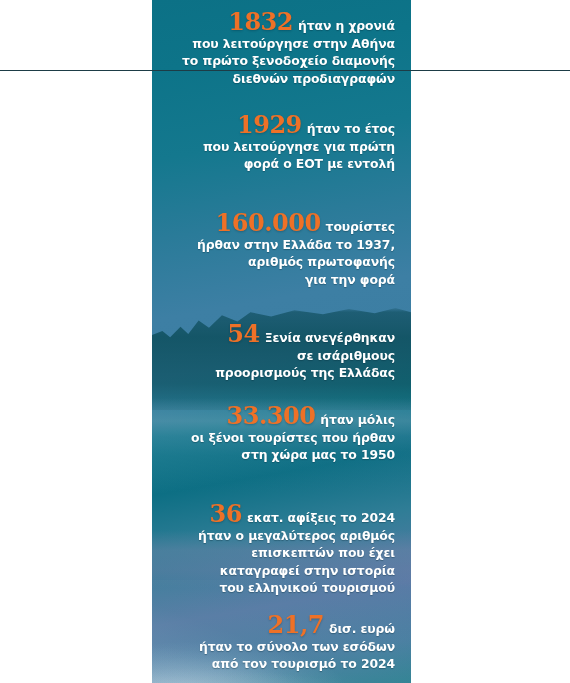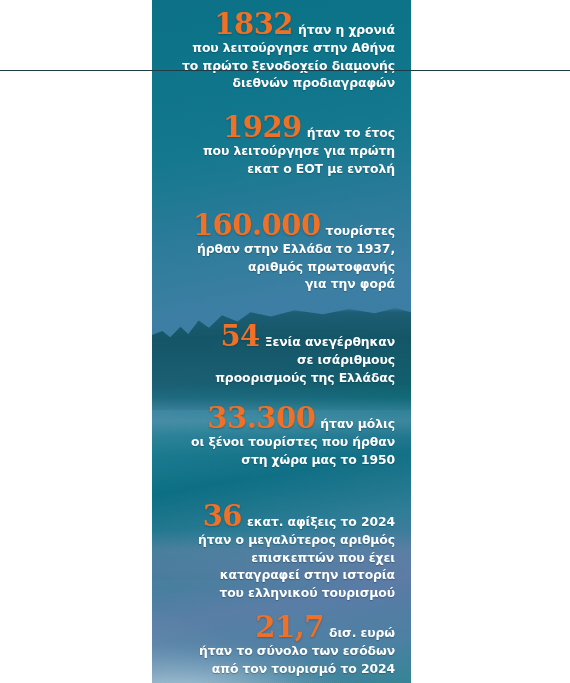--- a/index.html
+++ b/index.html
@@ -134,21 +134,21 @@
     font-family: "DejaVu Sans", sans-serif;
     font-weight: bold;
     font-size: 12.4px;
     line-height: 17.6px;
     letter-spacing: -0.1px;
     text-shadow: 0 1px 1px rgba(0,40,55,0.35);
   }
   .stat-num {
     font-family: "DejaVu Serif", serif;
     font-weight: bold;
-    font-size: 29px;
+    font-size: 24px;
     line-height: 1;
     color: #ee7127;
     letter-spacing: -0.5px;
     margin-right: 5px;
     vertical-align: baseline;
     text-shadow: 0 1px 2px rgba(0,40,55,0.30);
   }
   .stat-line { display: block; }
   .stat-first { display: block; }
 
@@ -181,21 +181,21 @@
         <span class="stat-line">που λειτούργησε στην Αθήνα</span>
         <span class="stat-line">το πρώτο ξενοδοχείο διαμονής</span>
         <span class="stat-line">διεθνών προδιαγραφών</span>
       </div>
     </div>
 
     <div class="stat" id="stat-1">
       <div class="stat-body">
         <span class="stat-first"><span class="stat-num">1929</span><span>ήταν το έτος</span></span>
         <span class="stat-line">που λειτούργησε για πρώτη</span>
-        <span class="stat-line">εκατ ο ΕΟΤ με εντολή</span>
+        <span class="stat-line">φορά ο ΕΟΤ με εντολή</span>
       </div>
     </div>
 
     <div class="stat" id="stat-2">
       <div class="stat-body">
         <span class="stat-first"><span class="stat-num">160.000</span><span>τουρίστες</span></span>
         <span class="stat-line">ήρθαν στην Ελλάδα το 1937,</span>
         <span class="stat-line">αριθμός πρωτοφανής</span>
         <span class="stat-line">για την φορά</span>
       </div>

